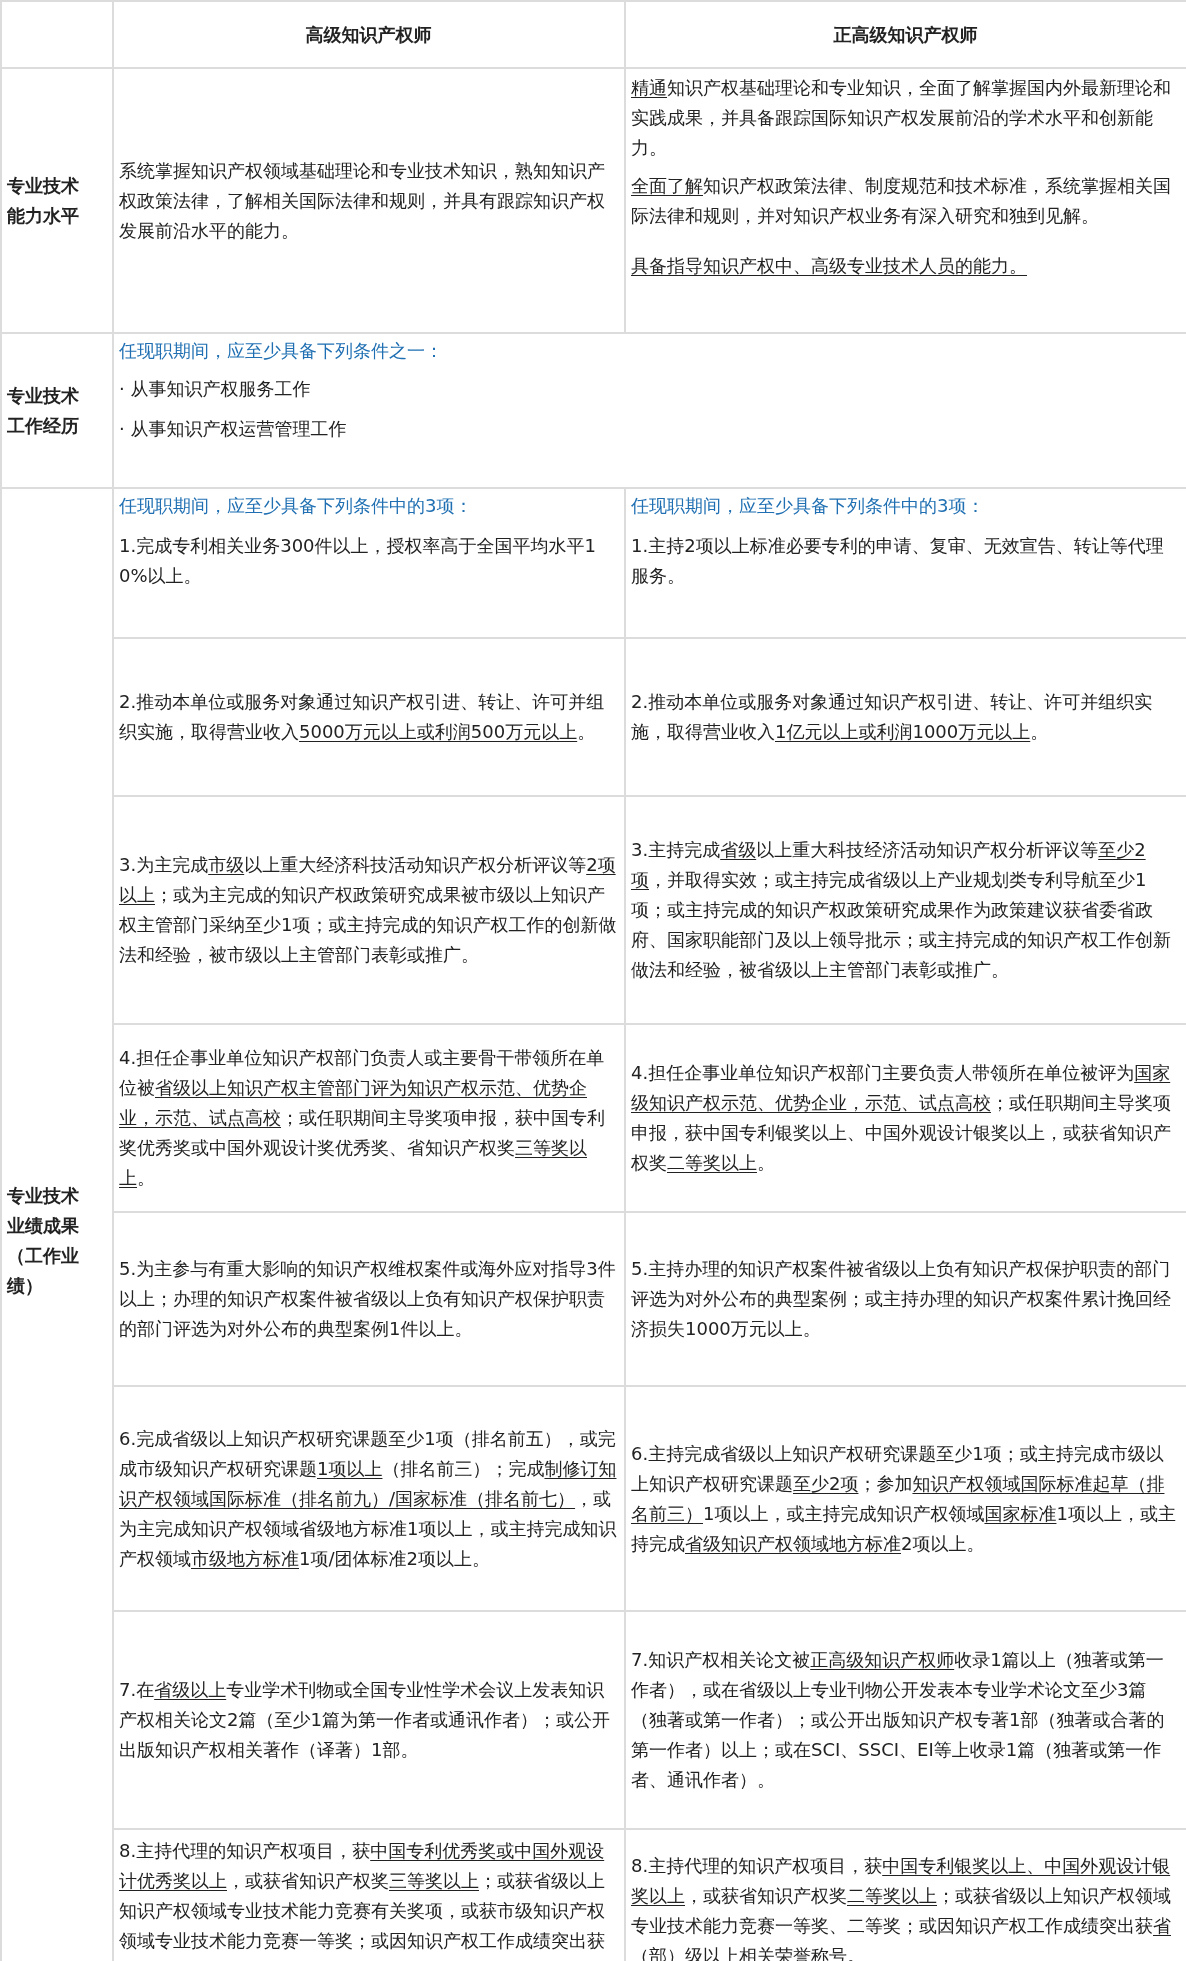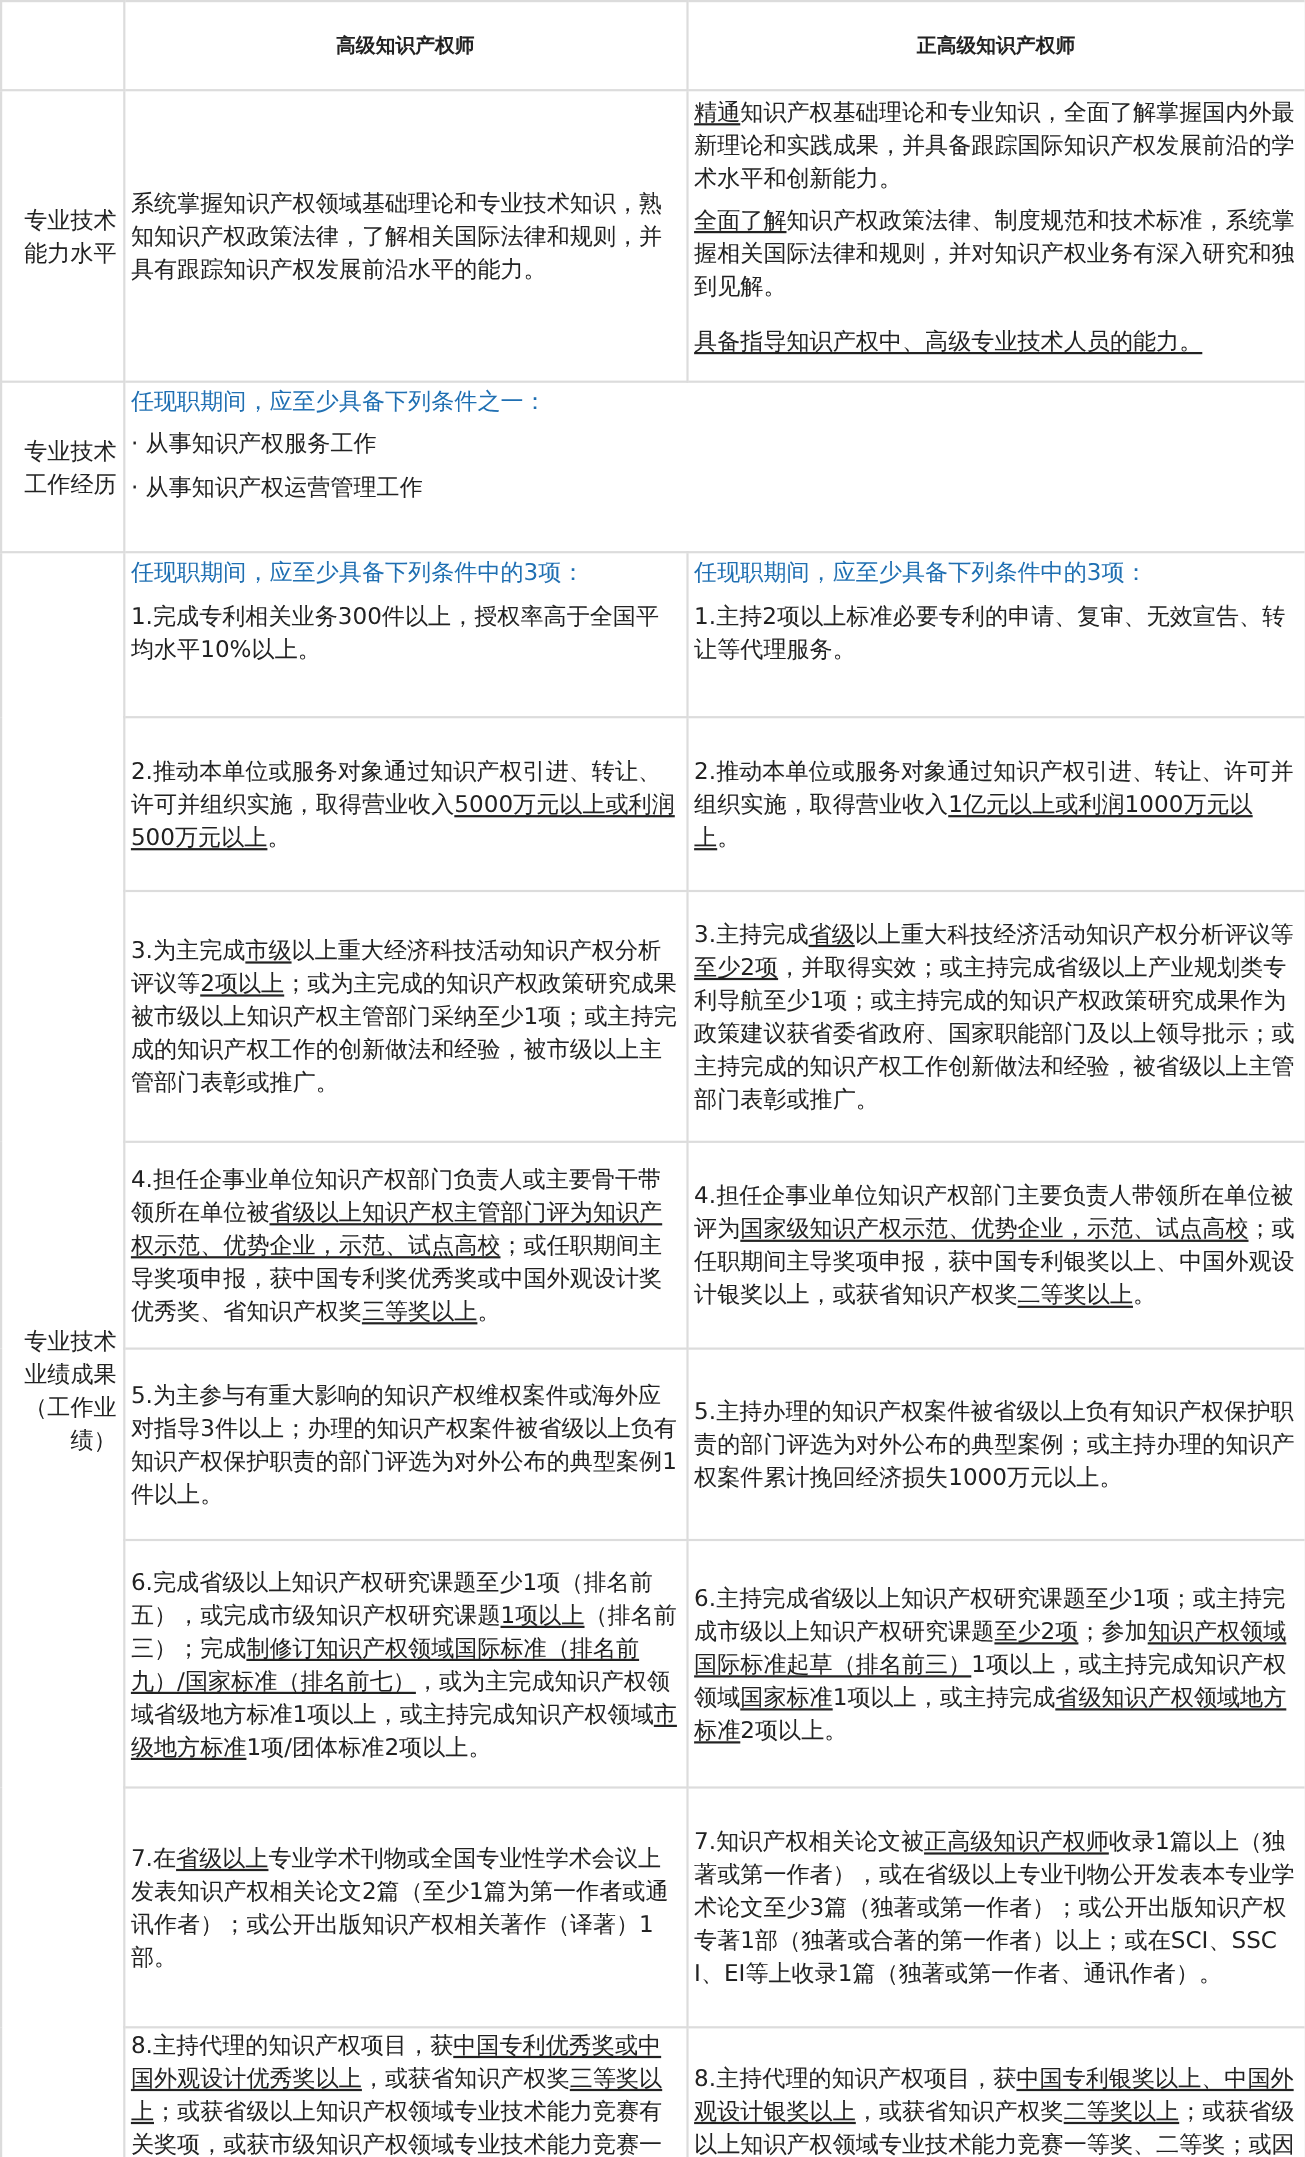--- a/index.html
+++ b/index.html
@@ -12,33 +12,33 @@
   }
   table.cmp {
     border-collapse: collapse;
     table-layout: fixed;
     width: 1186px;
   }
   table.cmp td, table.cmp th {
     border: 2px solid #dcdcdc;
     vertical-align: middle;
     padding: 0 6px 0 5px;
-    font-size: 21px;
+    font-size: 18px;
     line-height: 30px;
     word-break: break-all;
   }
   table.cmp th {
     font-weight: bold;
     text-align: center;
     font-size: 18px;
     height: 63px;
   }
   td.label {
-    font-weight: normal;
-    text-align: right;
+    font-weight: bold;
+    text-align: left;
     font-size: 18px;
     line-height: 30px;
     padding: 0 4px;
   }
   td.cell { text-align: left; }
   .blue { color: #1f6fb2; }
   .u { text-decoration: underline; text-underline-offset: 3px; }
   p { margin: 0; }
   .para-gap { margin-top: 8px; }
   .gap-lg { margin-top: 20px; }
@@ -47,21 +47,21 @@
 </head>
 <body>
 
 <table class="cmp">
   <colgroup>
     <col style="width:112px">
     <col style="width:512px">
     <col style="width:562px">
   </colgroup>
   <thead>
-    <tr style="height:81px">
+    <tr style="height:67px">
       <th></th>
       <th>高级知识产权师</th>
       <th>正高级知识产权师</th>
     </tr>
   </thead>
   <tbody>
 
     <tr style="height:265px">
       <td class="label">
         <div>专业技术</div>

